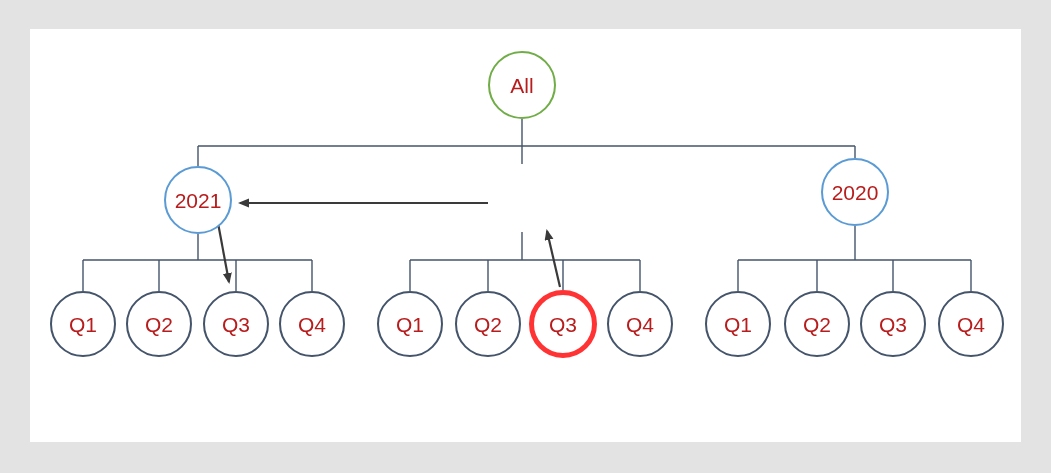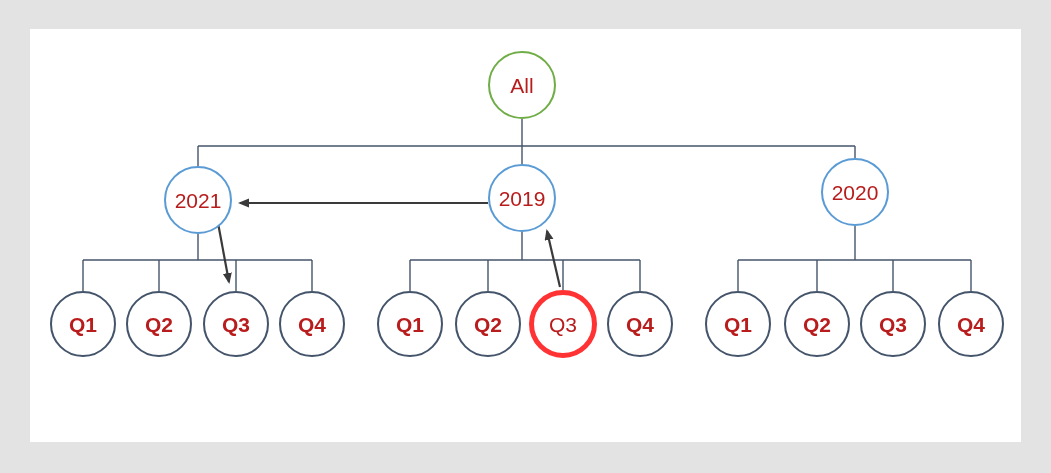--- a/index.html
+++ b/index.html
@@ -33,21 +33,21 @@
     display: flex;
     align-items: center;
     justify-content: center;
     color: #b91c1c;
     font-size: 21px;
     line-height: 1;
     cursor: default;
   }
   .node-root   { width: 68px; height: 68px; border: 2.5px solid #70AD47; }
   .node-year   { width: 68px; height: 68px; border: 2.5px solid #5B9BD5; }
-  .node-qtr    { width: 66px; height: 66px; border: 2.5px solid #44546A; font-weight: bold; }
+  .node-qtr    { width: 66px; height: 66px; border: 2.5px solid #44546A; }
   .node-qtr-hl { width: 68px; height: 68px; border: 5.5px solid #FF3333; }
   .lbl { pointer-events: none; }
 </style>
 </head>
 <body>
 
 <div class="page">
   <div class="canvas">
 
     <svg class="wires" viewBox="0 0 991 413" fill="none" stroke="#44546A" stroke-width="1.4">
@@ -91,23 +91,20 @@
       </g>
     </svg>
 
     <div class="node node-root" style="left:458px; top:22px;">
       <span class="lbl">All</span>
     </div>
 
     <div class="node node-year" style="left:134px; top:137px;">
       <span class="lbl">2021</span>
     </div>
-    <div class="node node-year" style="left:458px; top:135px;">
-      <span class="lbl">2019</span>
-    </div>
     <div class="node node-year" style="left:791px; top:129px;justify-content:center;">
       <span class="lbl">2020</span>
     </div>
 
     <div class="node node-qtr" style="left:20px; top:262px;">
       <span class="lbl">Q1</span>
     </div>
     <div class="node node-qtr" style="left:96px; top:262px;">
       <span class="lbl">Q2</span>
     </div>

